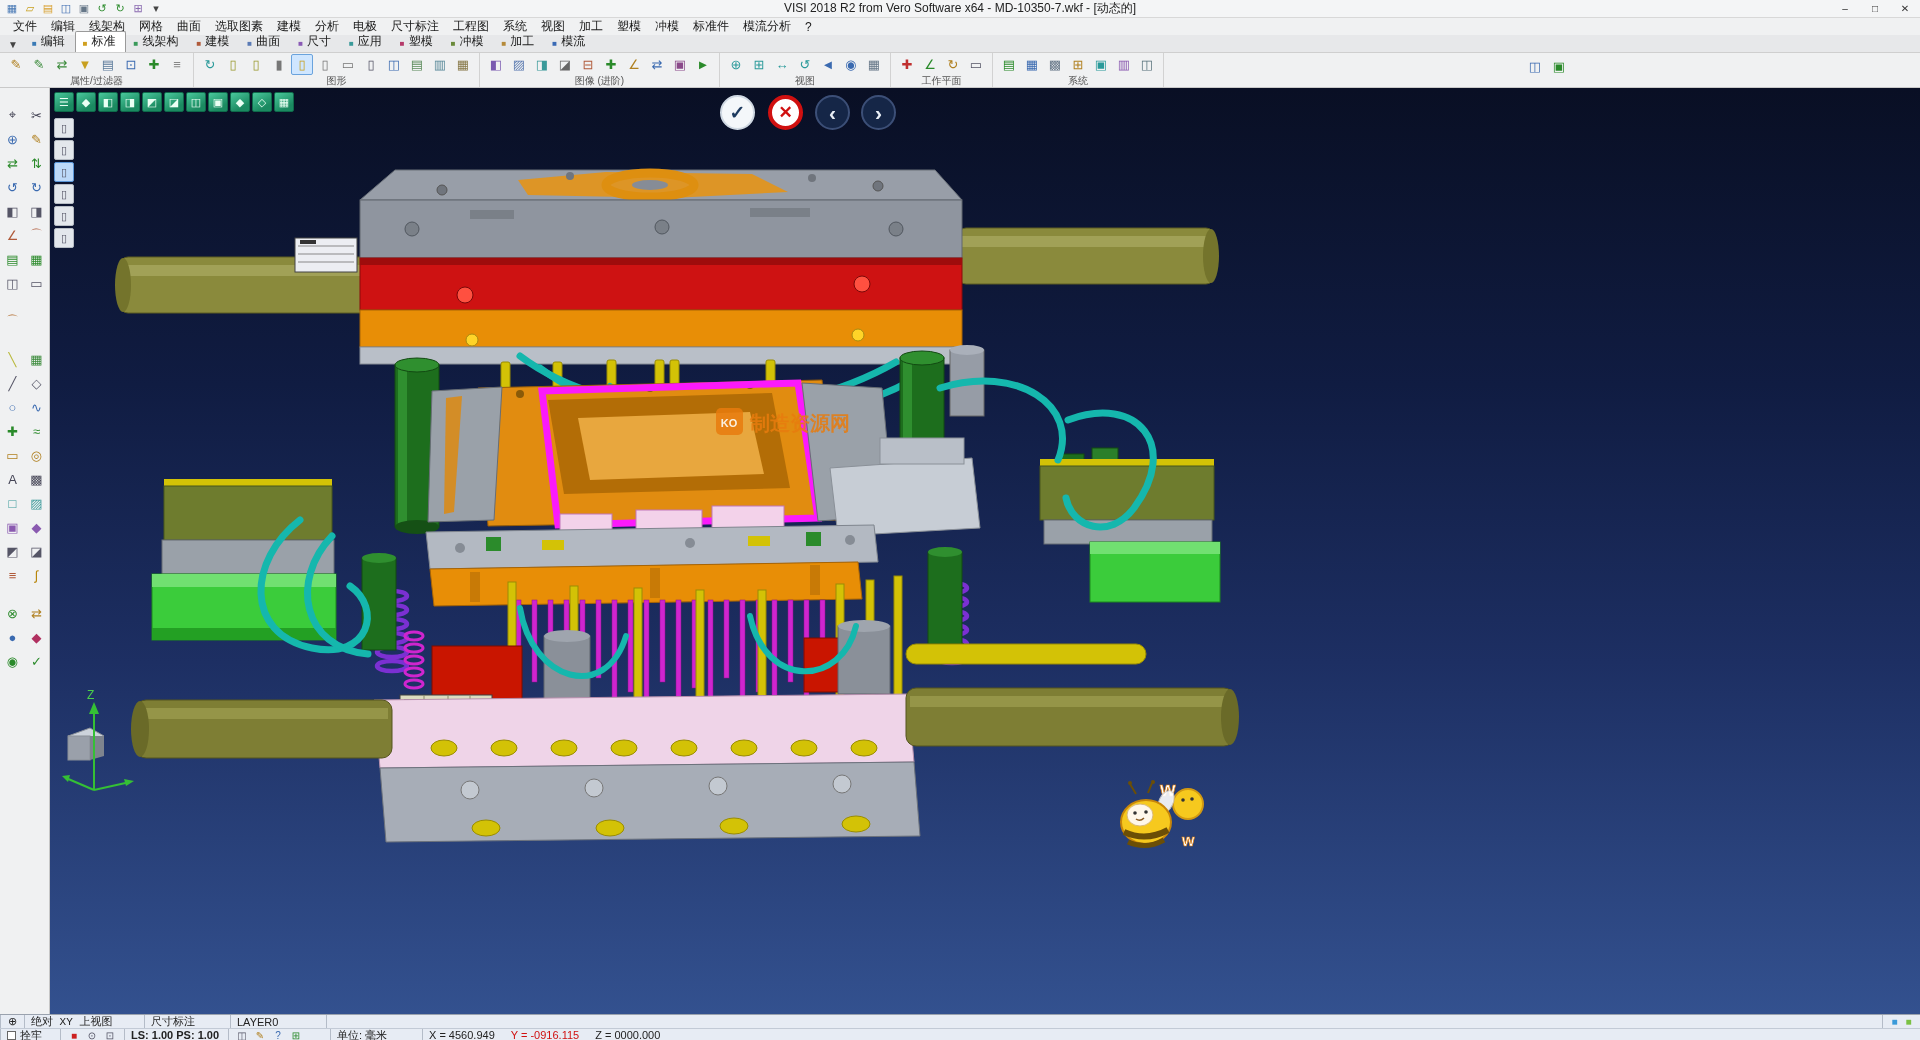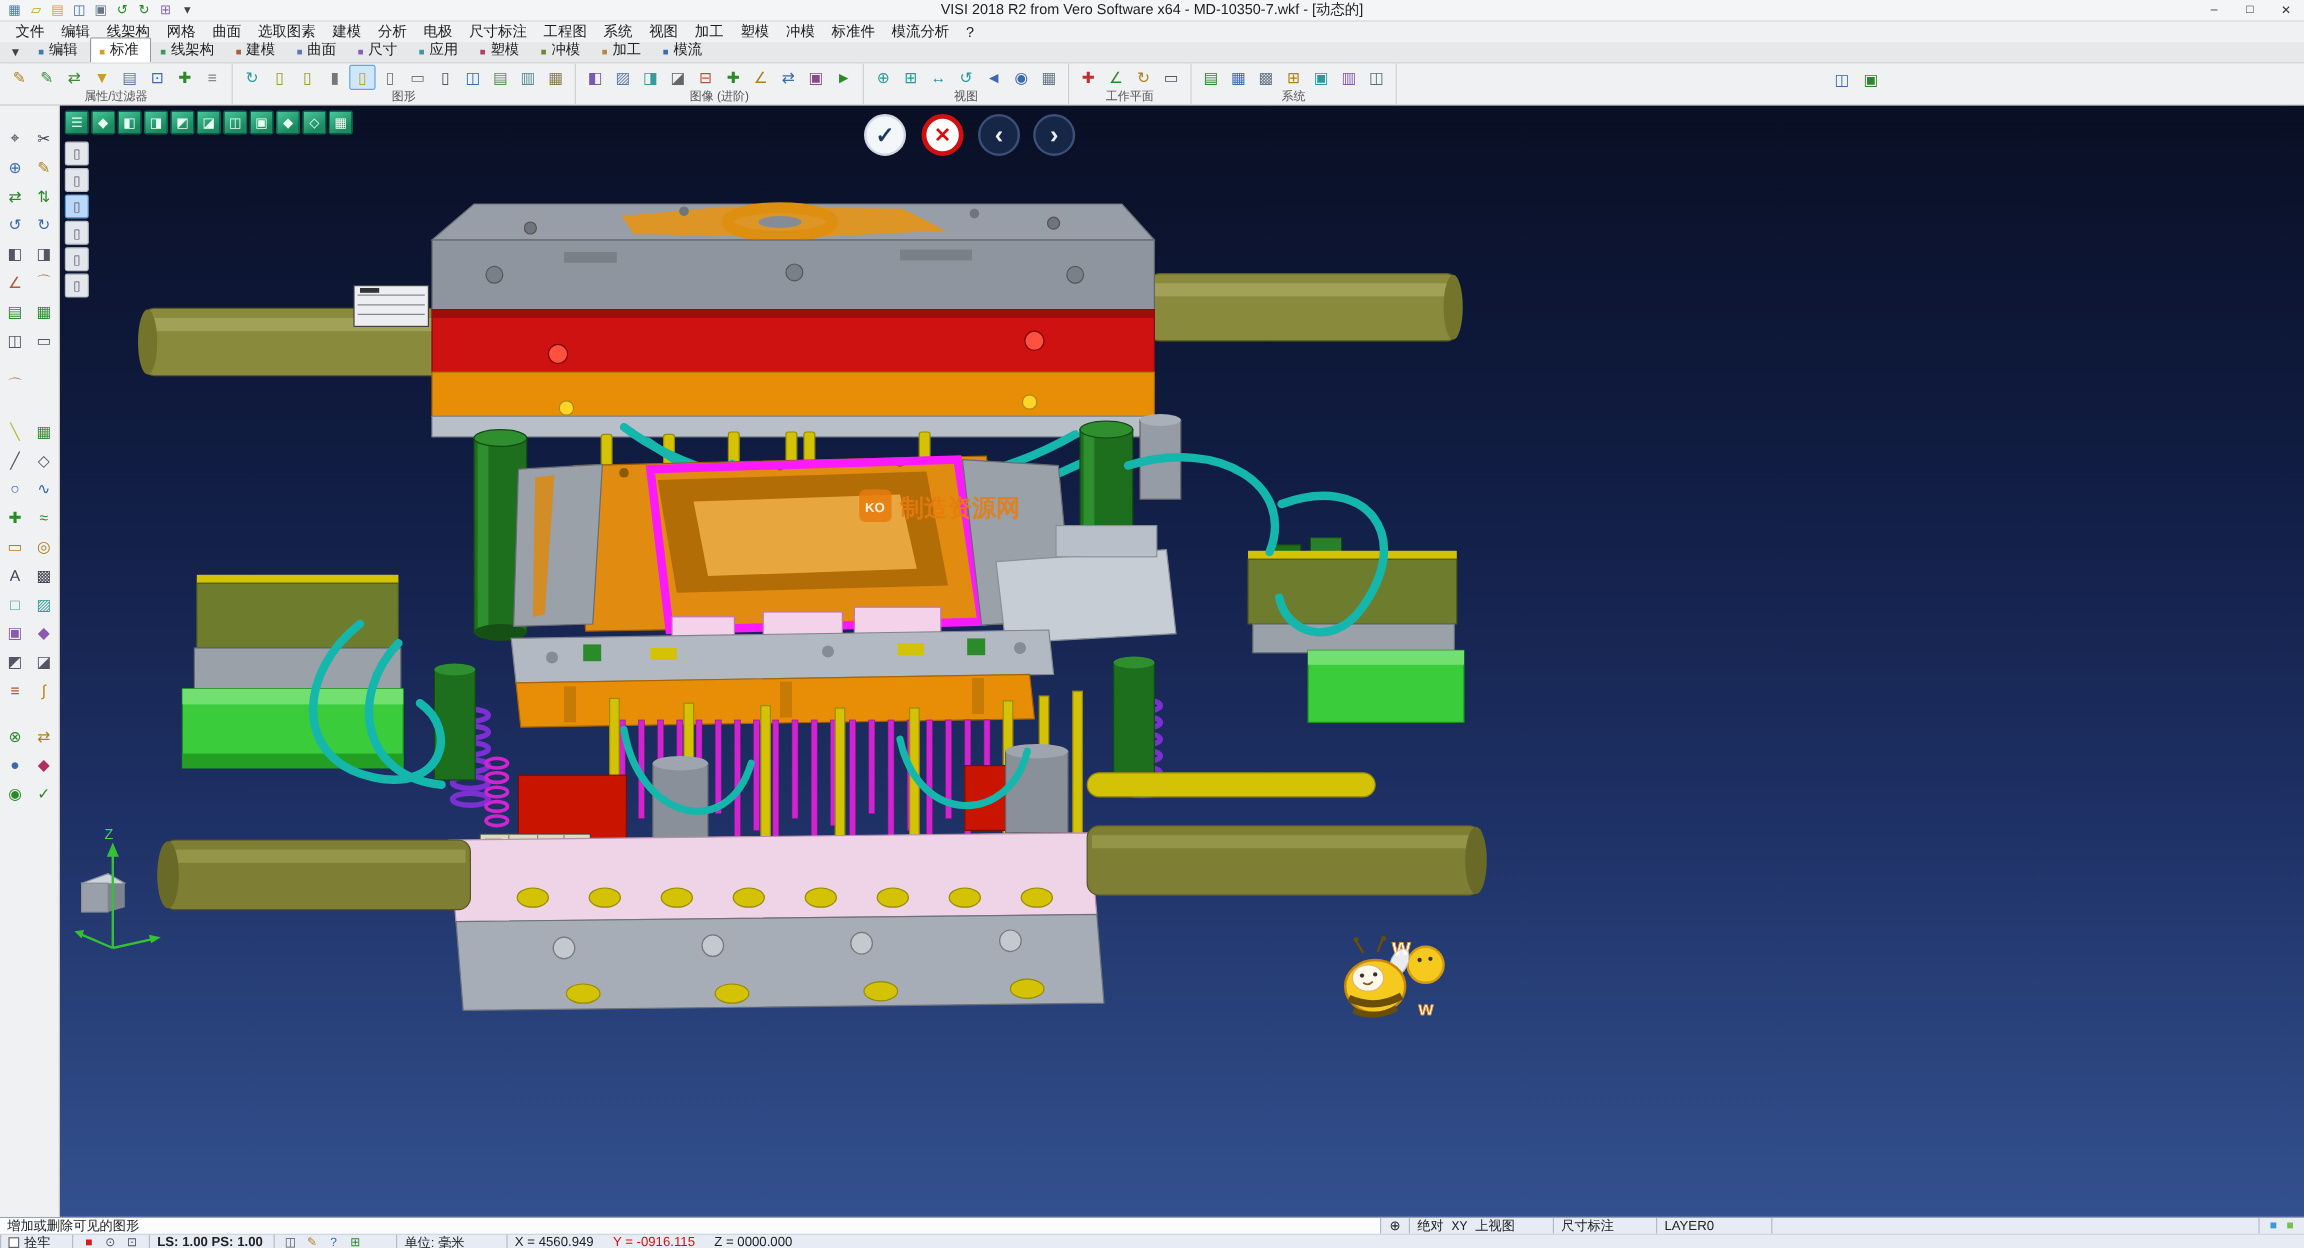--- a/index.html
+++ b/index.html
@@ -868,21 +868,20 @@
 
     <button class="ovl ovl-ok">✓</button>
     <button class="ovl ovl-cancel">✕</button>
     <button class="ovl ovl-prev">‹</button>
     <button class="ovl ovl-next">›</button>
   </div>
 </div>
 
 <div class="statusbar">
   <div class="srow">
-    <div class="scell first hintcell" style="flex:0 0 1150px;">增加或删除可见的图形</div>
     <div class="scell" style="flex:0 0 24px; justify-content:center;">⊕</div>
     <div class="scell" style="flex:0 0 120px;font-family:Liberation Mono, monospace;">绝对 XY 上视图</div>
     <div class="scell" style="flex:0 0 86px;">尺寸标注</div>
     <div class="scell" style="flex:0 0 96px;">LAYER0</div>
     <div class="scell" style="flex:1;"></div>
     <div class="scell" style="flex:0 0 38px; gap:3px;">
 
     <span class="sico">
           <span style="color: rgb(58, 154, 217);">■</span>
         </span>

